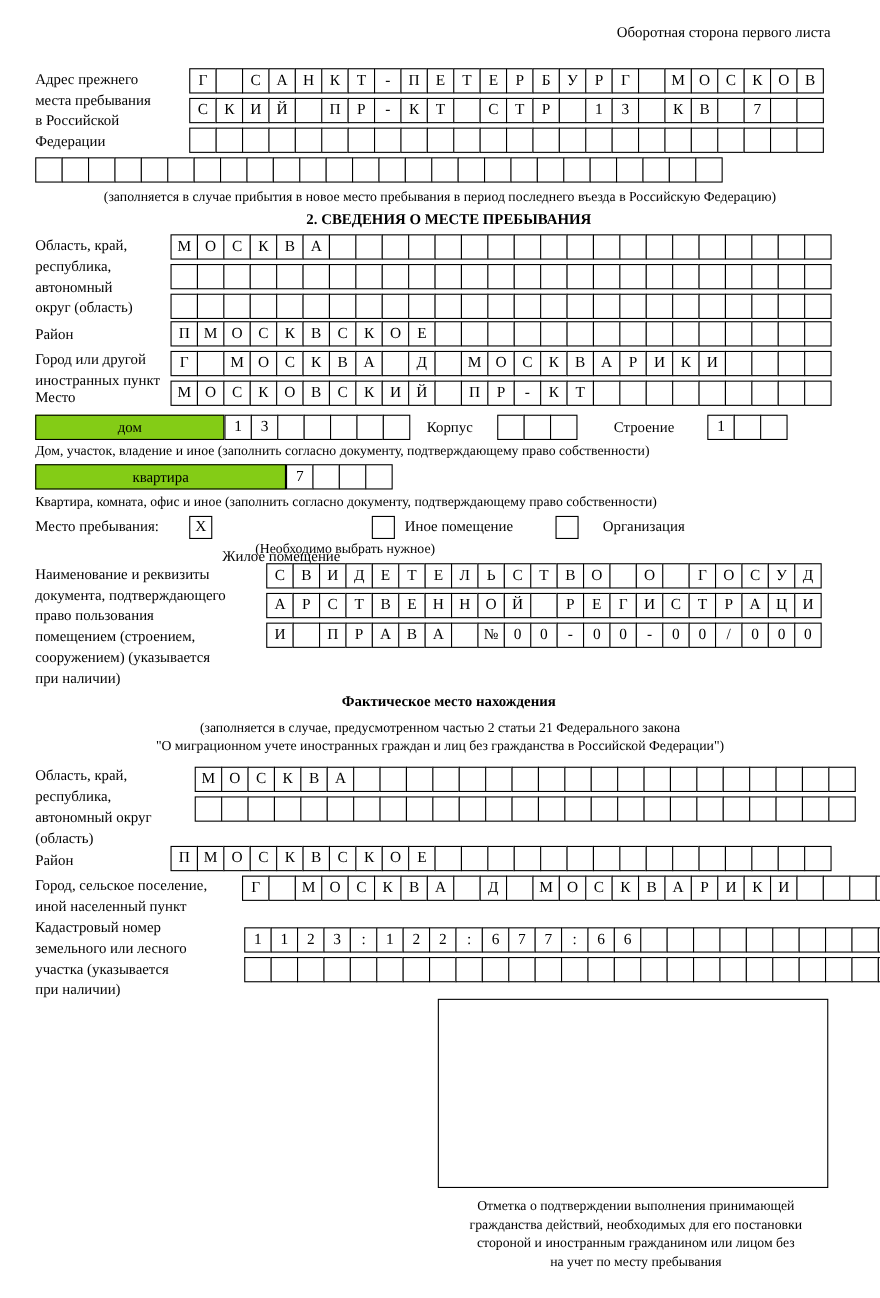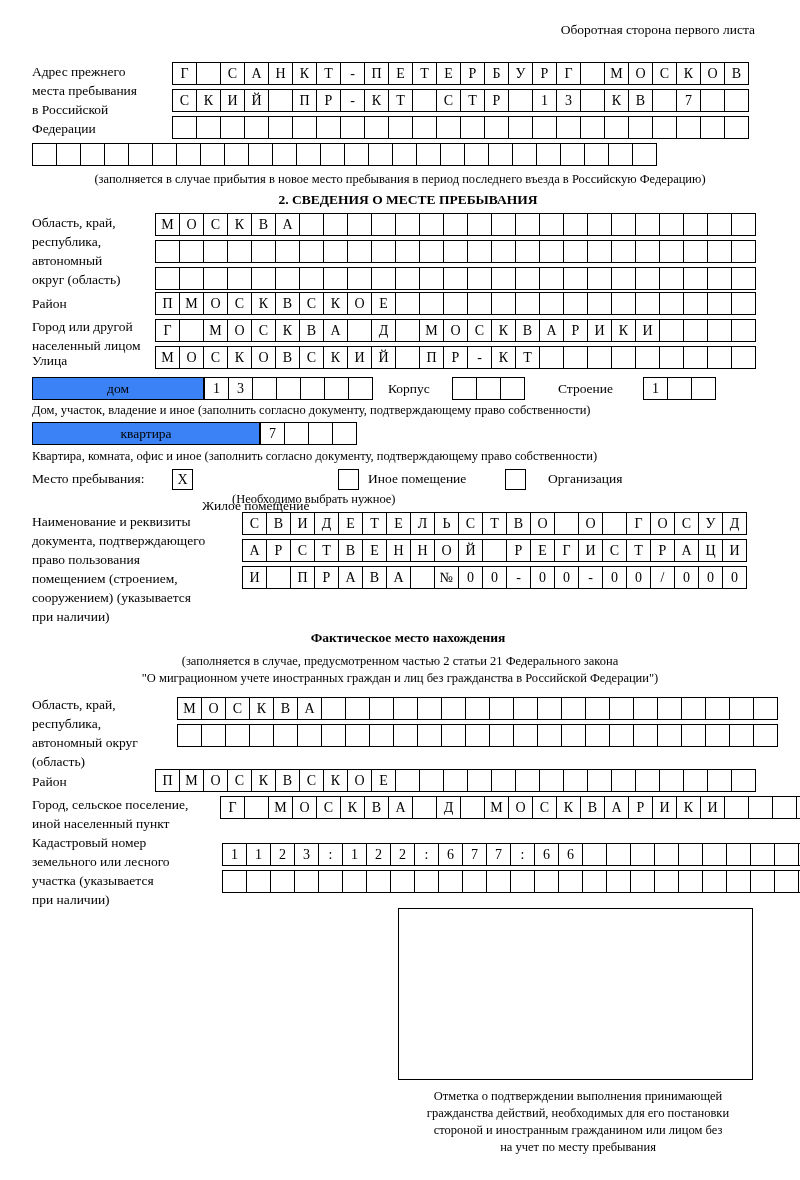--- a/index.html
+++ b/index.html
@@ -33,21 +33,21 @@
     background:#fff;
   }
   .boxlabel{
     position:absolute;
     border:1px solid #000;
     box-sizing:border-box;
     height:23px;
     line-height:21px;
     text-align:center;
     font-size:13.5px;
-    background:#3b82f6;
+    background:#84cc16;
   }
   .checkbox{
     position:absolute;
     width:21px;height:21px;
     border:1px solid #000;
     box-sizing:border-box;
     text-align:center;
     line-height:19px;
     font-size:14px;
     background:#fff;
@@ -310,21 +310,21 @@
       <div class="cell"></div>
       <div class="cell"></div>
       <div class="cell"></div>
       <div class="cell"></div>
       <div class="cell"></div>
       <div class="cell"></div>
     </div>
 
   <div class="abs lbl" style="left:32px;top:317px;width:145px;">
     <div>Город или другой</div>
-    <div>населенный лицом</div>
+    <div>иностранных пункт</div>
   </div>
   <div class="cells" id="city-row" style="left:155px;top:319px;">
       <div class="cell">Г</div>
       <div class="cell"></div>
       <div class="cell">М</div>
       <div class="cell">О</div>
       <div class="cell">С</div>
       <div class="cell">К</div>
       <div class="cell">В</div>
       <div class="cell">А</div>
@@ -340,21 +340,21 @@
       <div class="cell">Р</div>
       <div class="cell">И</div>
       <div class="cell">К</div>
       <div class="cell">И</div>
       <div class="cell"></div>
       <div class="cell"></div>
       <div class="cell"></div>
       <div class="cell"></div>
     </div>
 
-  <div class="abs lbl" style="left:32px;top:351px;">Улица</div>
+  <div class="abs lbl" style="left:32px;top:351px;">Место</div>
   <div class="cells" id="street-row" style="left:155px;top:346px;">
       <div class="cell">М</div>
       <div class="cell">О</div>
       <div class="cell">С</div>
       <div class="cell">К</div>
       <div class="cell">О</div>
       <div class="cell">В</div>
       <div class="cell">С</div>
       <div class="cell">К</div>
       <div class="cell">И</div>

